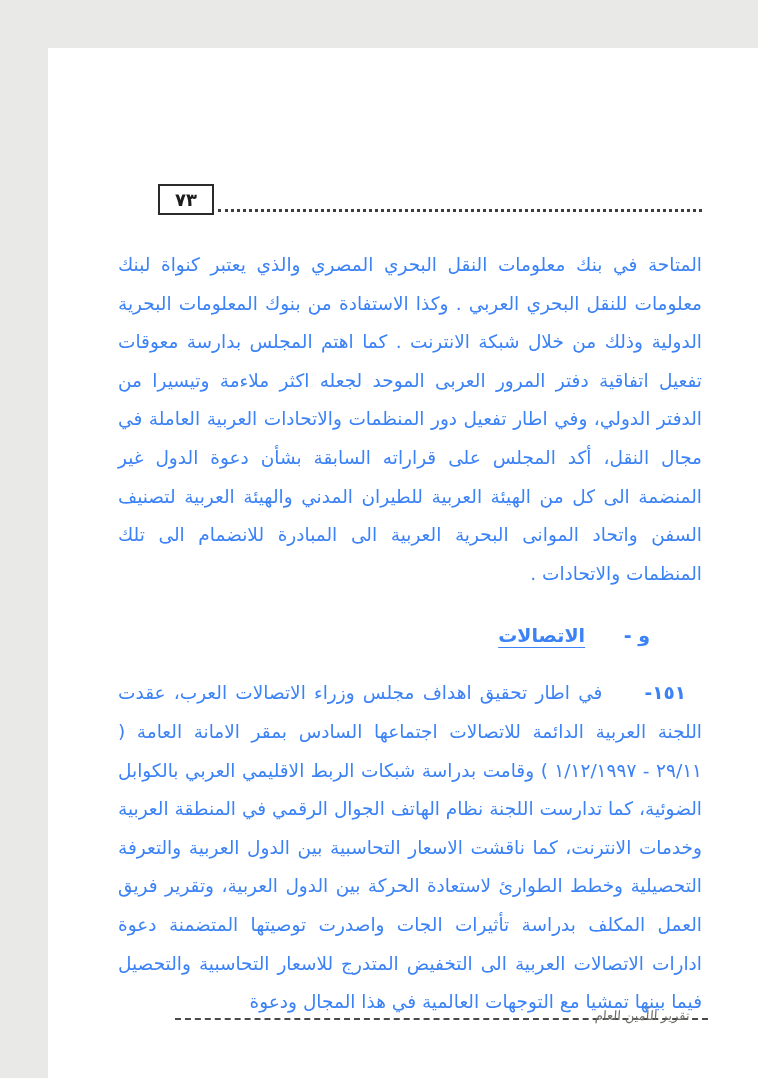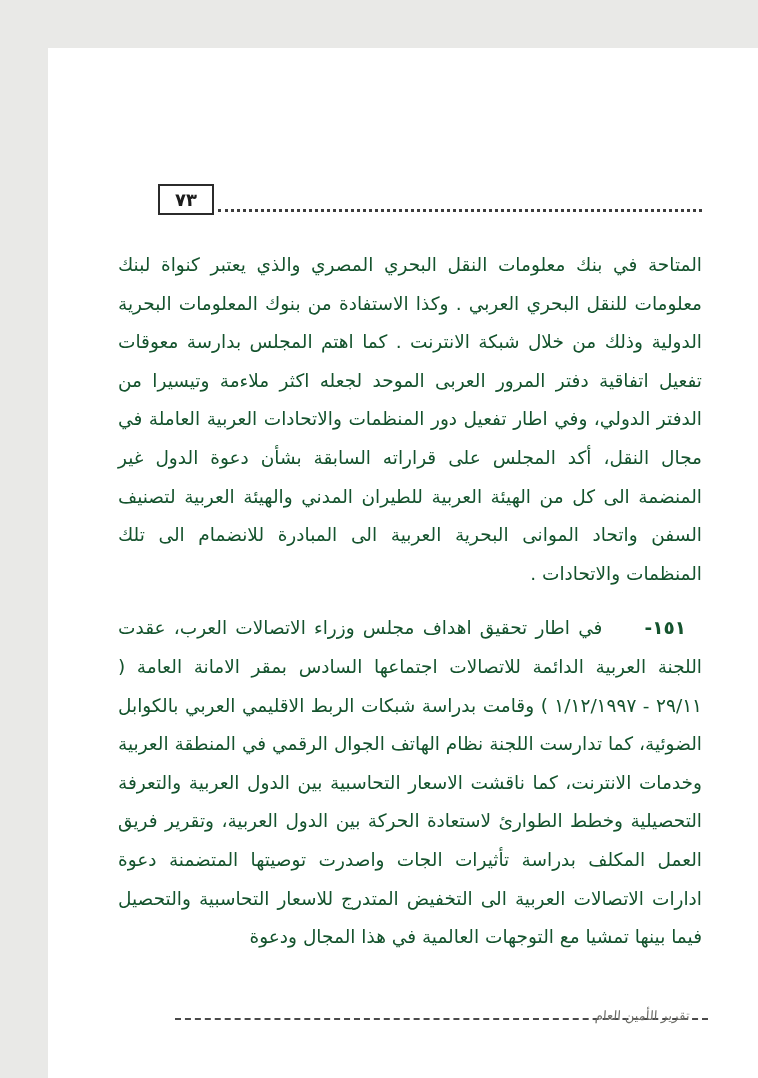--- a/index.html
+++ b/index.html
@@ -51,21 +51,21 @@
   
   .body-text {
     position: absolute;
     top: 166px;
     right: 72px;
     width: 616px;
     direction: rtl;
     text-align: justify;
     font-size: 18.5px;
     line-height: 38.6px;
-    color: #14532d;
+    color: #3b82f6;
   }
   .para { text-align: justify; }
   .heading {
     font-size: 19px;
     font-weight: bold;
     margin: 25px 52px 22px 0;
     line-height: 34px;
   }
   .heading .underlined {
     text-decoration: underline;
@@ -113,20 +113,21 @@
   <div class="header">
     <div class="page-number-box">
       <span>٧٣</span>
     </div>
     <div class="header-rule"></div>
   </div>
 
   <div class="body-text">
     <p class="para">المتاحة في بنك معلومات النقل البحري المصري والذي يعتبر كنواة لبنك معلومات للنقل البحري العربي . وكذا الاستفادة من بنوك المعلومات البحرية الدولية وذلك من خلال شبكة الانترنت . كما اهتم المجلس بدارسة معوقات تفعيل اتفاقية دفتر المرور العربى الموحد لجعله اكثر ملاءمة وتيسيرا من الدفتر الدولي، وفي اطار تفعيل دور المنظمات والاتحادات العربية العاملة في مجال النقل، أكد المجلس على قراراته السابقة بشأن دعوة الدول غير المنضمة الى كل من الهيئة العربية للطيران المدني والهيئة العربية لتصنيف السفن واتحاد الموانى البحرية العربية الى المبادرة للانضمام الى تلك المنظمات والاتحادات .</p>
 
+    <h2 class="heading"><span>و - </span><span class="underlined">الاتصالات</span></h2>
 
     <p class="para numbered"><span class="item-num">١٥١-</span><span>في اطار تحقيق اهداف مجلس وزراء الاتصالات العرب، عقدت اللجنة العربية الدائمة للاتصالات اجتماعها السادس بمقر الامانة العامة ( ٢٩/١١ - ١/١٢/١٩٩٧ ) وقامت بدراسة شبكات الربط الاقليمي العربي بالكوابل الضوئية، كما تدارست اللجنة نظام الهاتف الجوال الرقمي في المنطقة العربية وخدمات الانترنت، كما ناقشت الاسعار التحاسبية بين الدول العربية والتعرفة التحصيلية وخطط الطوارئ لاستعادة الحركة بين الدول العربية، وتقرير فريق العمل المكلف بدراسة تأثيرات الجات واصدرت توصيتها المتضمنة دعوة ادارات الاتصالات العربية الى التخفيض المتدرج للاسعار التحاسبية والتحصيل فيما بينها تمشيا مع التوجهات العالمية في هذا المجال ودعوة</span></p>
   </div>
 
   <div class="footer">
     <div class="footer-rule"></div>
     <span class="footer-label">تقرير الأمين العام</span>
   </div>
 
 </div>

